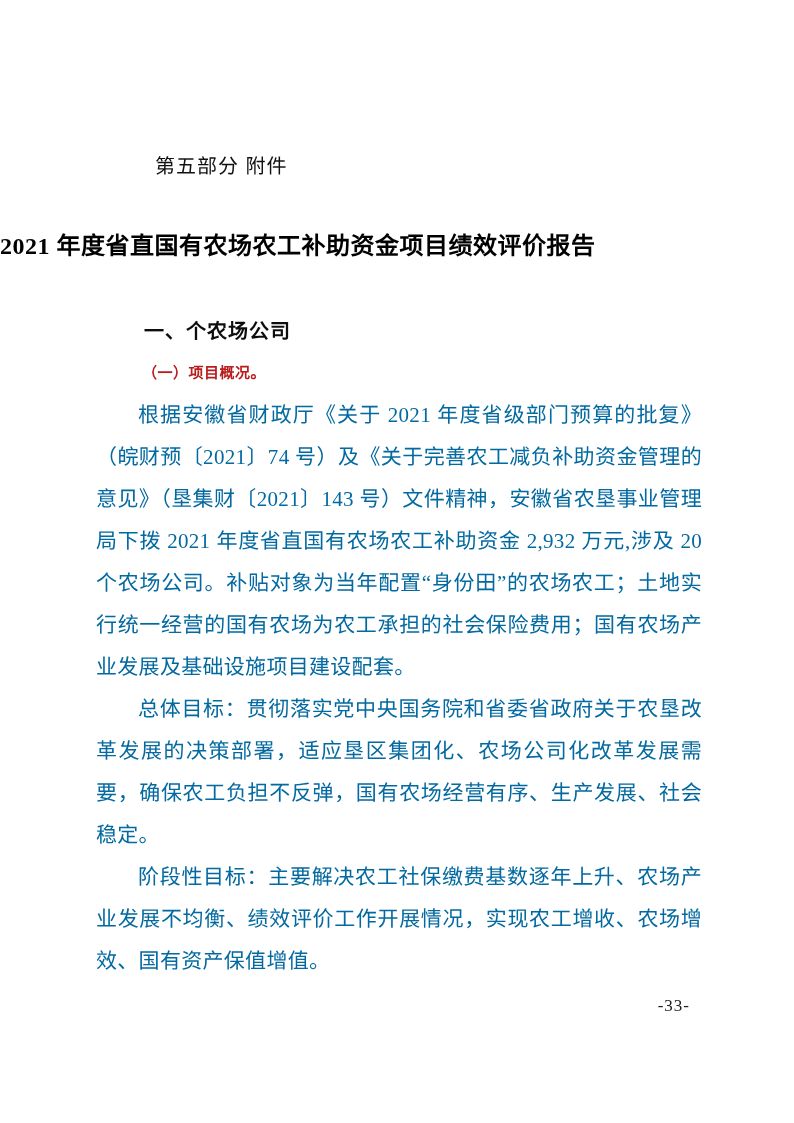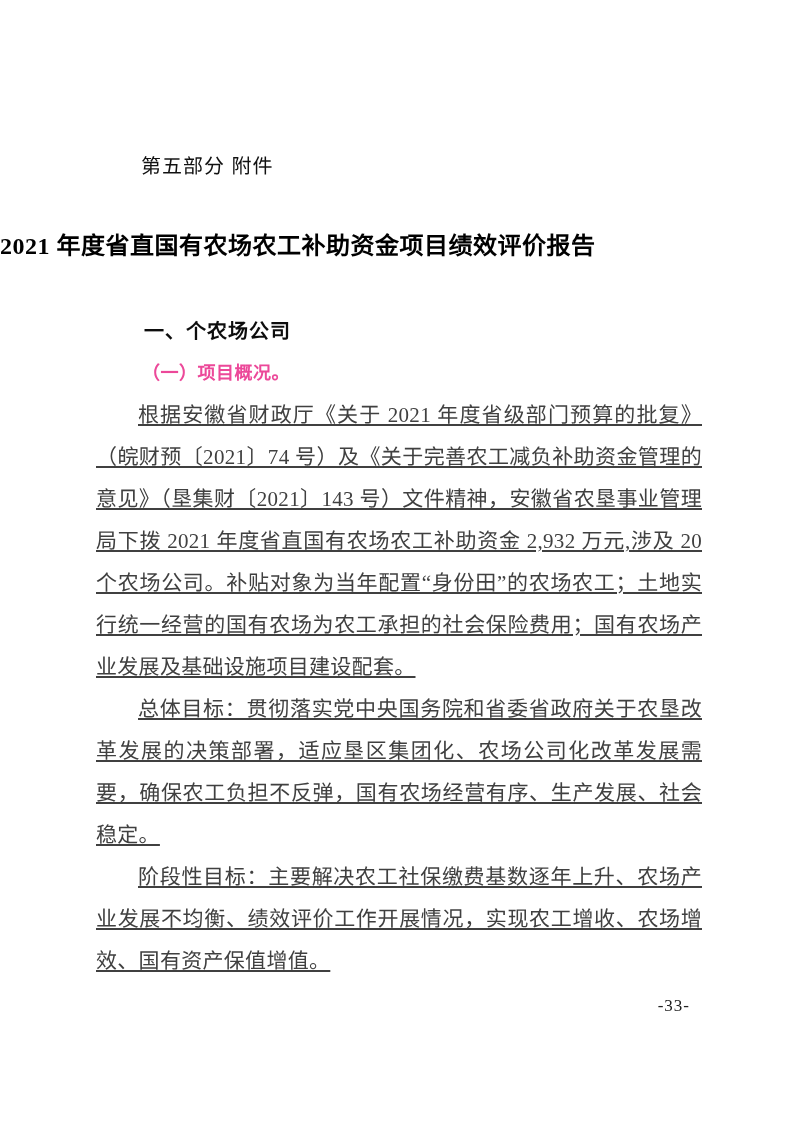--- a/index.html
+++ b/index.html
@@ -12,21 +12,21 @@
     width: 794px;
     height: 1123px;
     background: #ffffff;
     overflow: hidden;
     color: #1a1a1a;
     font-family: "Liberation Serif", "DejaVu Serif", serif;
   }
   .doc-header {
     position: absolute;
     top: 150px;
-    left: 141px;
+    left: 155px;
     font-family: "Liberation Sans", "DejaVu Sans", sans-serif;
     font-size: 20px;
     font-weight: 500;
     letter-spacing: 1px;
     color: #111;
   }
   .doc-title {
     position: absolute;
     top: 226px;
     left: 0;
@@ -51,32 +51,31 @@
     font-family: "Liberation Sans", "DejaVu Sans", sans-serif;
     font-weight: 600;
     font-size: 20px;
     padding-left: 48px;
     letter-spacing: 1px;
     color: #0d0d0d;
   }
   .h-serif-bold {
     font-family: "Liberation Serif", "DejaVu Serif", serif;
     font-weight: bold;
-    font-size: 18px;
+    font-size: 15px;
     padding-left: 46px;
     letter-spacing: 0.5px;
-    color: #ec4899;
+    color: #b91c1c;
   }
   .para {
     text-align: justify;
     text-justify: inter-character;
     text-indent: 2em;
     letter-spacing: 0.3px;
-    color: #404040;
-    text-decoration: underline;
+    color: #0369a1;
   }
   .page-number {
     position: absolute;
     top: 996px;
     right: 104px;
     font-family: Liberation Serif, serif;
     font-size: 17px;
     letter-spacing: 1px;
     color: #222;
   }

